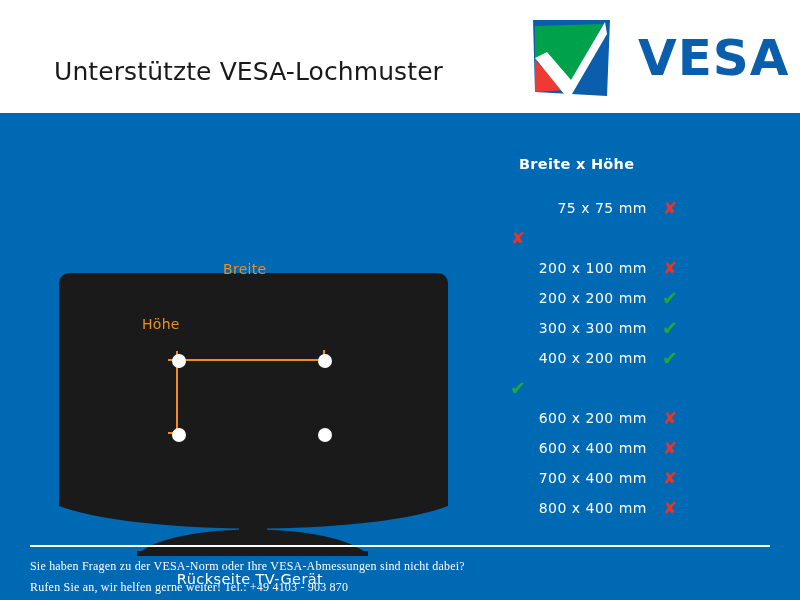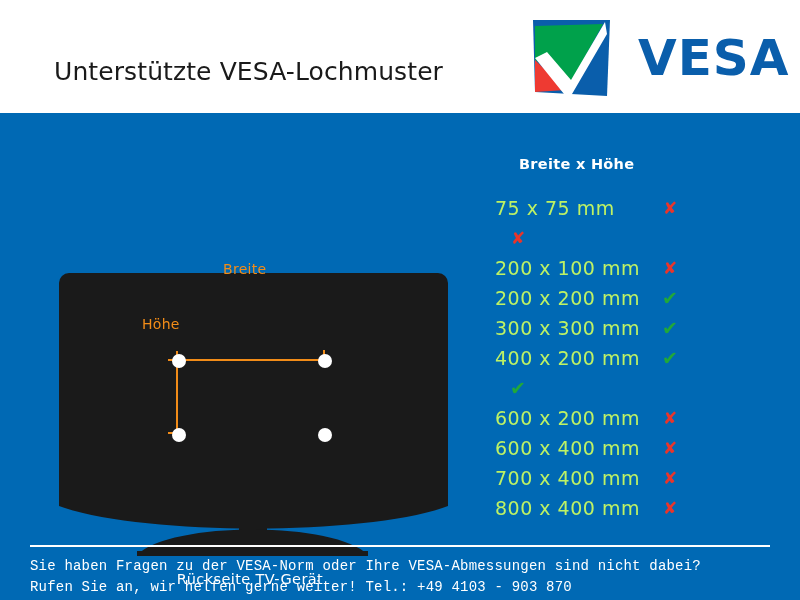--- a/index.html
+++ b/index.html
@@ -128,22 +128,23 @@
     letter-spacing: 0.3px;
   }
   .table-row {
     display: flex;
     align-items: center;
     height: 30px;
     margin-top: 0;
   }
   .row-size {
     width: 152px;
-    color: #bef264;
-    font-size: 19px;
+    text-align: right;
+    color: #ffffff;
+    font-size: 14px;
     letter-spacing: 0.5px;
     font-family: "DejaVu Sans", "Liberation Sans", sans-serif;
   }
   .row-mark {
     width: 46px;
     text-align: center;
     font-size: 17px;
     font-weight: 700;
     line-height: 1;
     font-family: "DejaVu Sans", "Liberation Sans", sans-serif;
@@ -161,24 +162,24 @@
     width: 740px;
     height: 2px;
     background: #ffffff;
   }
   #footer-text {
     position: absolute;
     left: 30px;
     top: 443px;
     width: 745px;
     color: #ffffff;
-    font-size: 14px;
+    font-size: 12px;
     line-height: 21px;
     letter-spacing: 0.2px;
-    font-family: Liberation Mono, monospace;
+    font-family: Liberation Serif, serif;
   }
   #footer-line-1, #footer-line-2 { display: block; white-space: nowrap; }
 </style>
 </head>
 <body>
 
 <div id="page">
 
   <div id="header">
 

